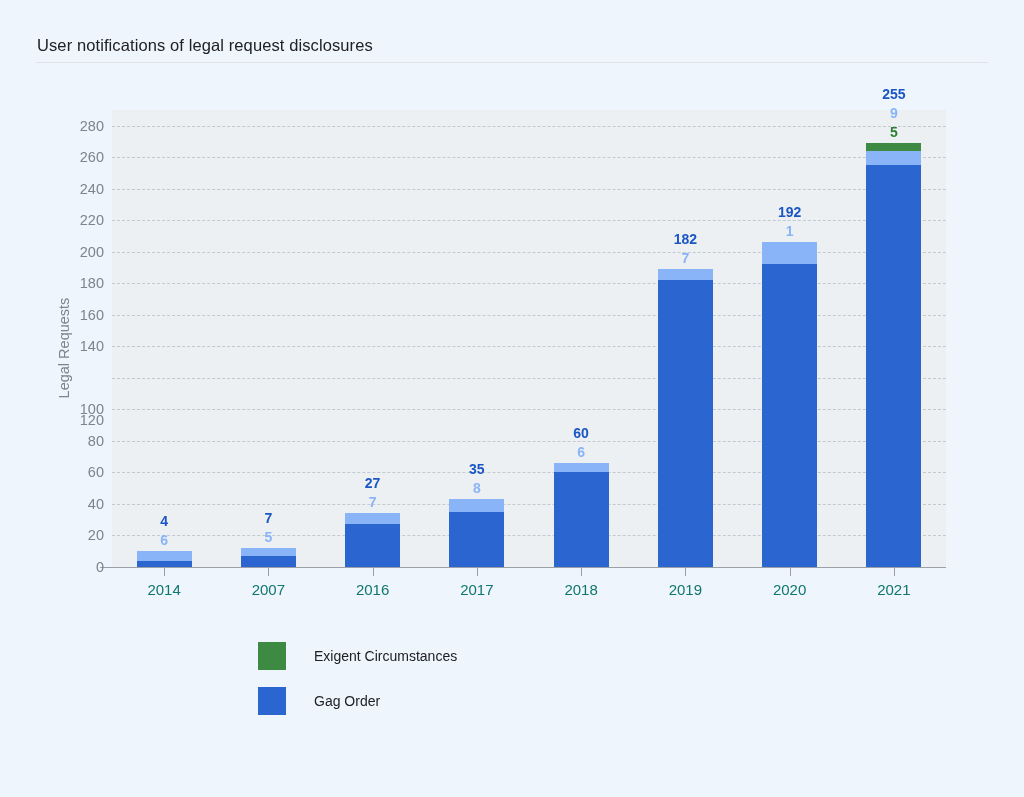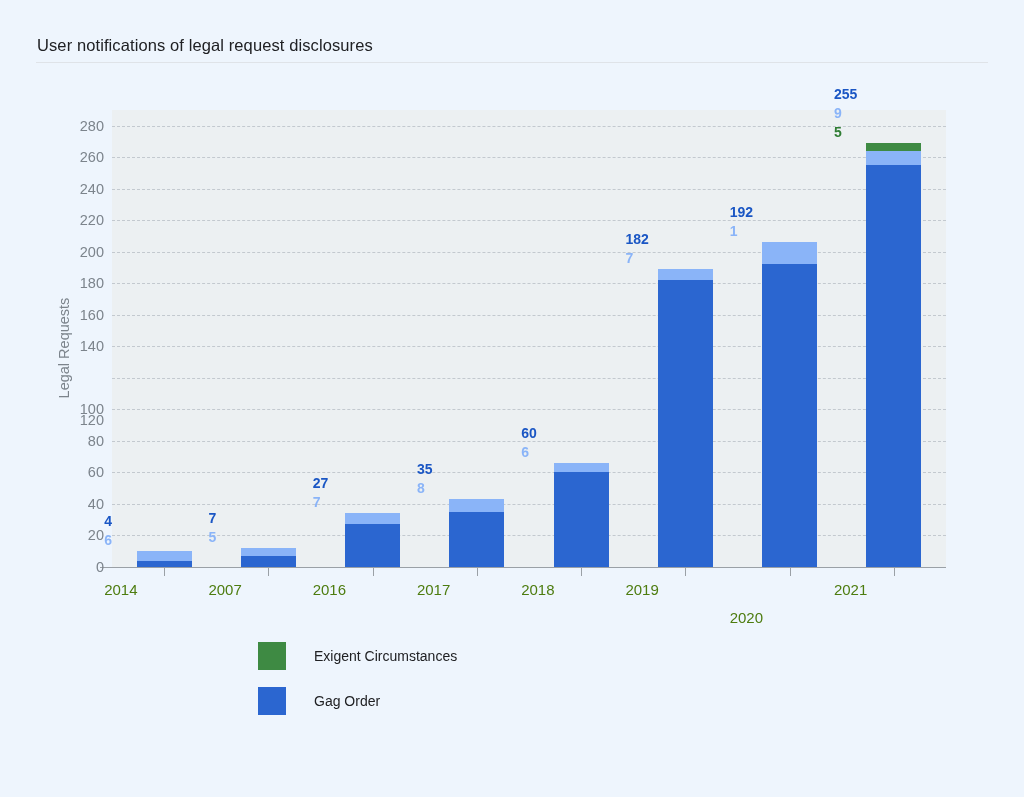--- a/index.html
+++ b/index.html
@@ -119,21 +119,21 @@
   }
   .seg-gag { background: #2b66d0; }
   .seg-not { background: #8ab4f8; }
   .seg-exi { background: #3e8a43; }
 
   .dlabel {
     position: absolute;
     width: 120px;
     left: 50%;
     margin-left: -60px;
-    text-align: left;
+    text-align: center;
     font-size: 14px;
     font-weight: bold;
     white-space: nowrap;
   }
   .dl-gag { color: #1a56c4; }
   .dl-not { color: #8ab4f8; }
   .dl-exi { color: #2f7d33; }
 
   
   .x-tickmark {
@@ -141,22 +141,23 @@
     top: 567px;
     width: 1px;
     height: 9px;
     background: #9aa0a6;
   }
   .x-label {
     position: absolute;
     top: 581px;
     width: 120px;
     margin-left: -60px;
+    text-align: center;
     font-size: 15px;
-    color: #4d7c0f;
+    color: #0f766e;
     white-space: nowrap;
   }
 
   
   .legend {
     position: absolute;
     left: 258px;
     top: 633px;
   }
   .legend-row {
@@ -269,21 +270,21 @@
         </div>
         <div class="x-tickmark" style="left: 685.375px;"></div>
         <div class="x-label" style="left: 685.375px;">2019</div>
         <div class="bar-group" style="left: 762.125px; top: 110px; height: 457px;">
           <div class="seg seg-gag" style="top: 154.434px; height: 302.566px;"></div>
           <div class="seg seg-not" style="top: 132.372px; height: 22.0621px;"></div>
           <div class="dlabel dl-not" style="top: 113.372px;">1</div>
           <div class="dlabel dl-gag" style="top: 94.3724px;">192</div>
         </div>
         <div class="x-tickmark" style="left: 789.625px;"></div>
-        <div class="x-label" style="left: 789.625px; margin-top: 28px;">2020</div>
+        <div class="x-label" style="left: 789.625px;">2020</div>
         <div class="bar-group" style="left: 866.375px; top: 110px; height: 457px;">
           <div class="seg seg-gag" style="top: 55.1552px; height: 401.845px;"></div>
           <div class="seg seg-not" style="top: 40.9724px; height: 14.1828px;"></div>
           <div class="seg seg-exi" style="top: 33.0931px; height: 7.87931px;"></div>
           <div class="dlabel dl-exi" style="top: 14.0931px;">5</div>
           <div class="dlabel dl-not" style="top: -4.9069px;">9</div>
           <div class="dlabel dl-gag" style="top: -23.9069px;">255</div>
         </div>
         <div class="x-tickmark" style="left: 893.875px;"></div>
         <div class="x-label" style="left: 893.875px;">2021</div>

